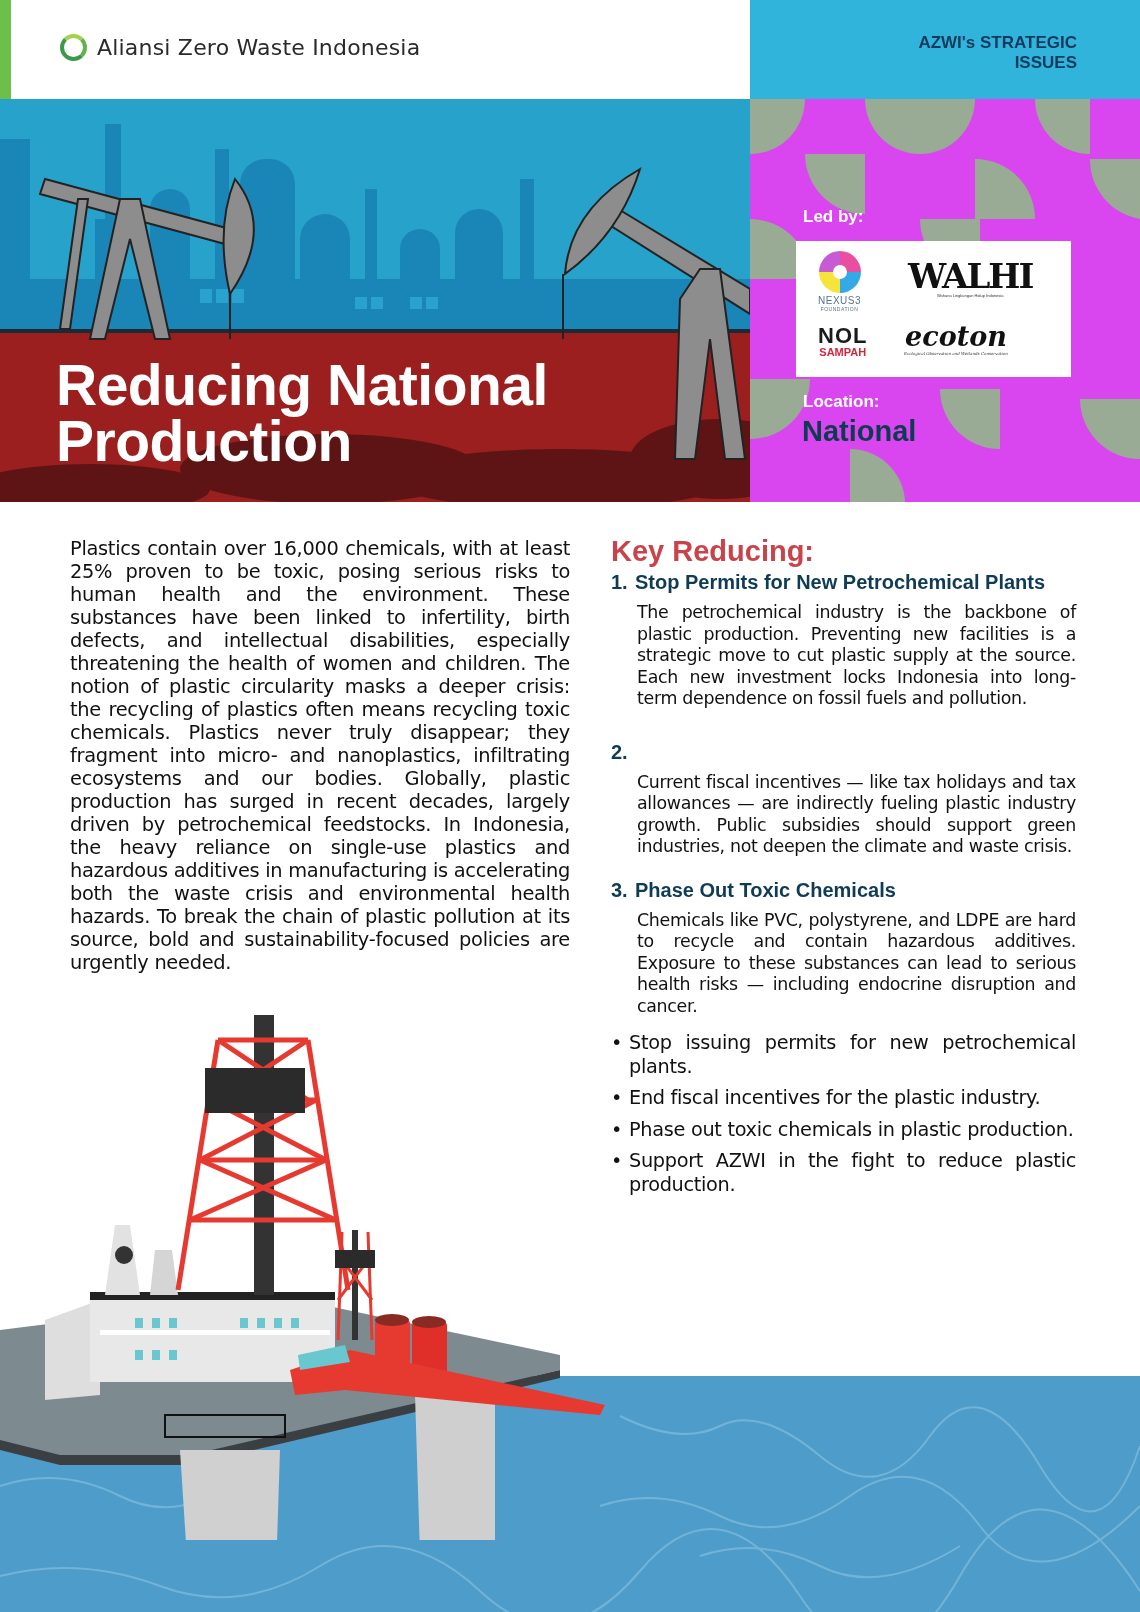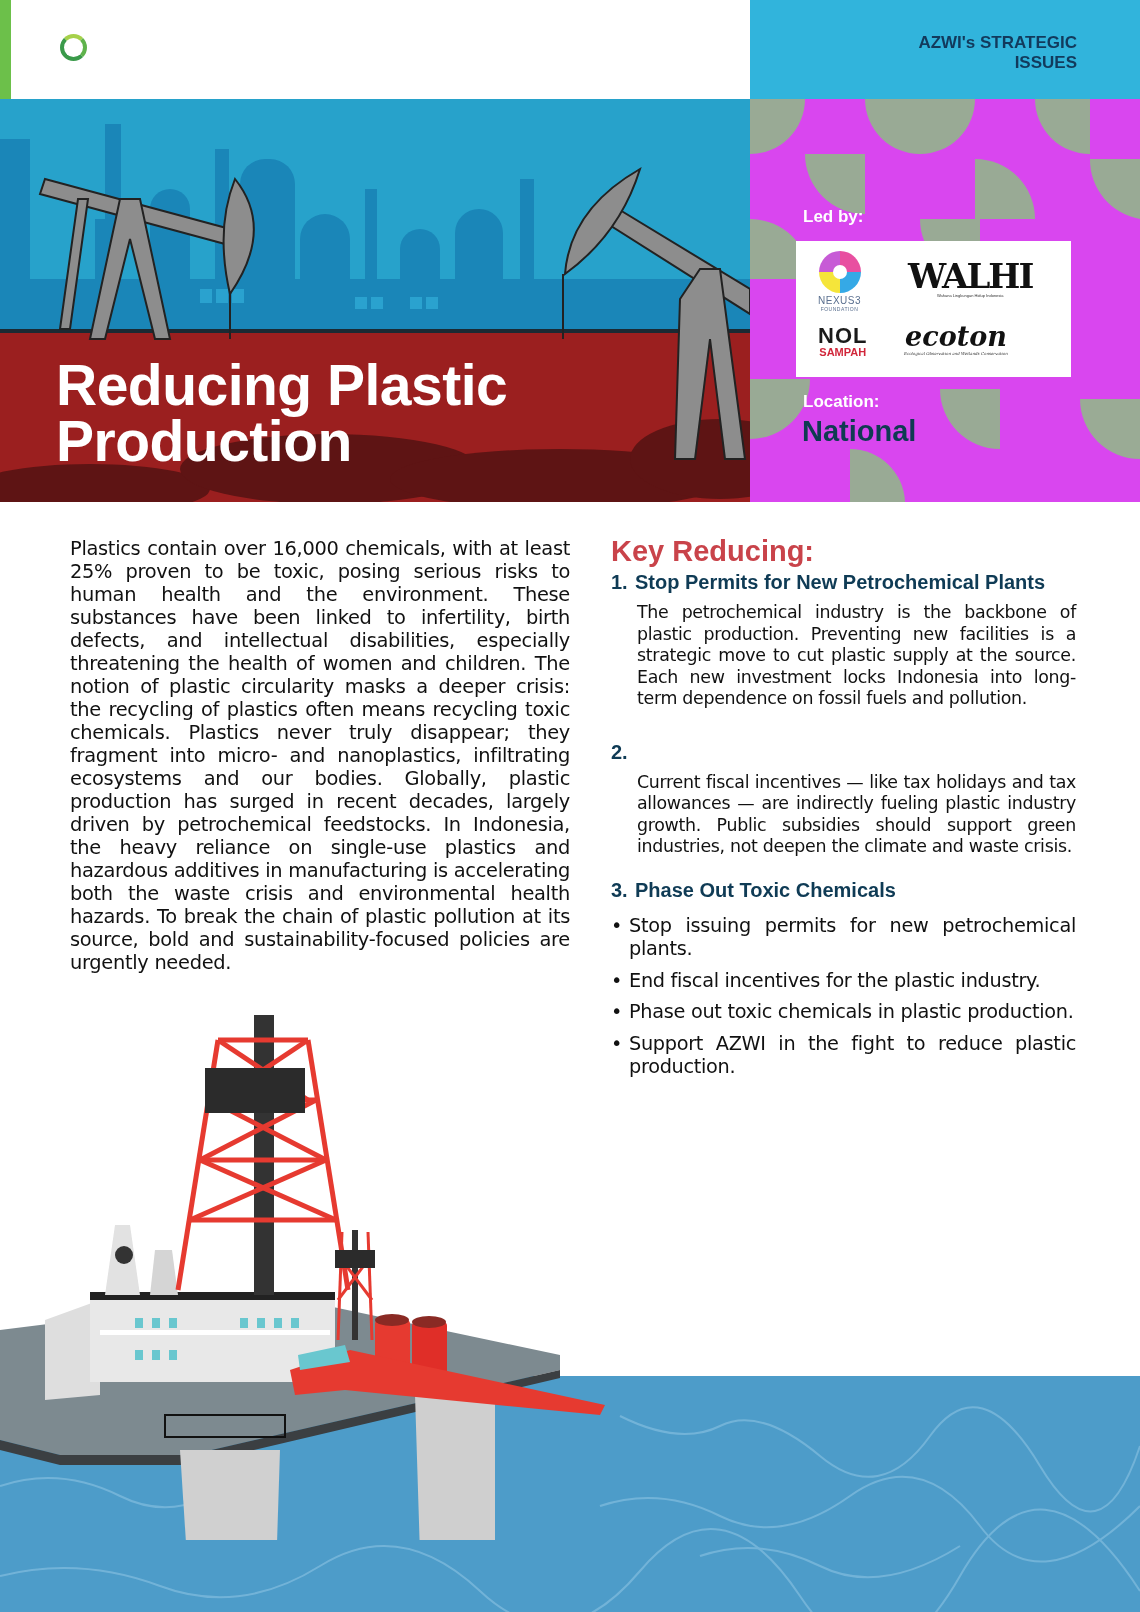--- a/index.html
+++ b/index.html
@@ -65,20 +65,21 @@
   .sea { position: absolute; left: 0; top: 1376px; width: 1140px; height: 236px; background: #4d9cc9; overflow: hidden; }
   .rig { position: absolute; left: 0; top: 1000px; }
 </style>
 </head>
 <body>
 
 <div class="header-left">
   <div class="header-accent"></div>
   <div class="logo">
     <div class="logo-ring"></div>
+    <span class="logo-text">Aliansi Zero Waste Indonesia</span>
   </div>
 </div>
 <div class="header-right">
   <div class="header-issues">
     <div>AZWI's STRATEGIC</div>
     <div>ISSUES</div>
   </div>
 </div>
 
 <div class="hero">
@@ -127,21 +128,21 @@
     <line x1="230" y1="195" x2="230" y2="240" stroke="#222" stroke-width="2"></line>
 
     <g fill="#8d8d8d" stroke="#222" stroke-width="2">
       <polygon points="600,120 610,105 750,190 750,215"></polygon>
       <polygon points="680,200 700,170 720,170 745,360 725,360 710,240 695,360 675,360"></polygon>
       <path d="M640 70 Q570 110 565 175 Q620 135 640 70 Z"></path>
     </g>
     <line x1="563" y1="175" x2="563" y2="240" stroke="#222" stroke-width="2"></line>
   </svg>
   <div class="hero-title">
-    <div>Reducing Plastic</div>
+    <div>Reducing National</div>
     <div>Production</div>
   </div>
 </div>
 
 <div class="side">
   <svg width="390" height="403" viewBox="0 0 390 403">
     <g fill="#7fd56f" opacity="0.7">
       <path d="M0 0 H55 A55 55 0 0 1 0 55 Z"></path>
       <path d="M115 0 A55 55 0 0 0 170 55 V0 Z"></path>
       <path d="M170 0 H225 A55 55 0 0 1 170 55 Z"></path>
@@ -199,20 +200,21 @@
       <span class="demand-num">2.</span>
     </div>
     <p class="demand-body">Current fiscal incentives — like tax holidays and tax allowances — are indirectly fueling plastic industry growth. Public subsidies should support green industries, not deepen the climate and waste crisis.</p>
   </div>
 
   <div class="demand d3">
     <div class="demand-title">
       <span class="demand-num">3.</span>
       <span>Phase Out Toxic Chemicals</span>
     </div>
+    <p class="demand-body">Chemicals like PVC, polystyrene, and LDPE are hard to recycle and contain hazardous additives. Exposure to these substances can lead to serious health risks — including endocrine disruption and cancer.</p>
   </div>
 
   <ul class="cta-list">
     <li>
       <span class="cta-bullet">•</span>
       <span class="cta-text">Stop issuing permits for new petrochemical plants.</span>
     </li>
     <li>
       <span class="cta-bullet">•</span>
       <span class="cta-text">End fiscal incentives for the plastic industry.</span>

